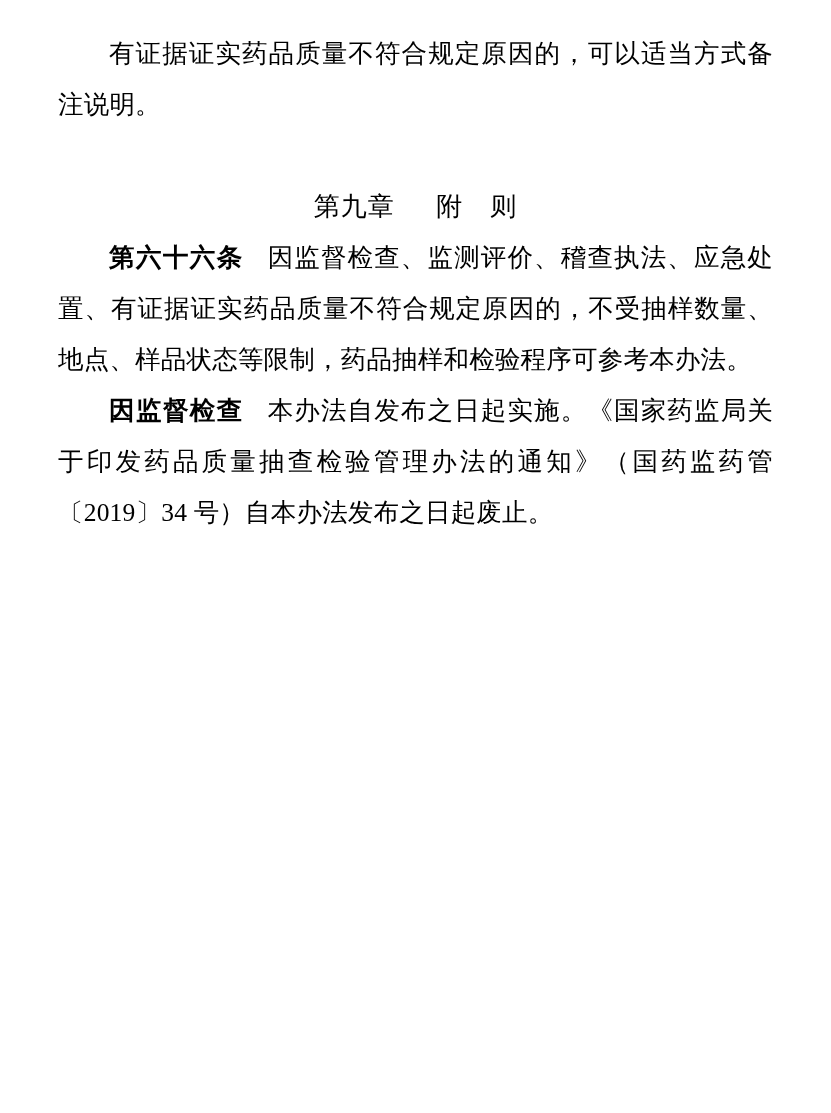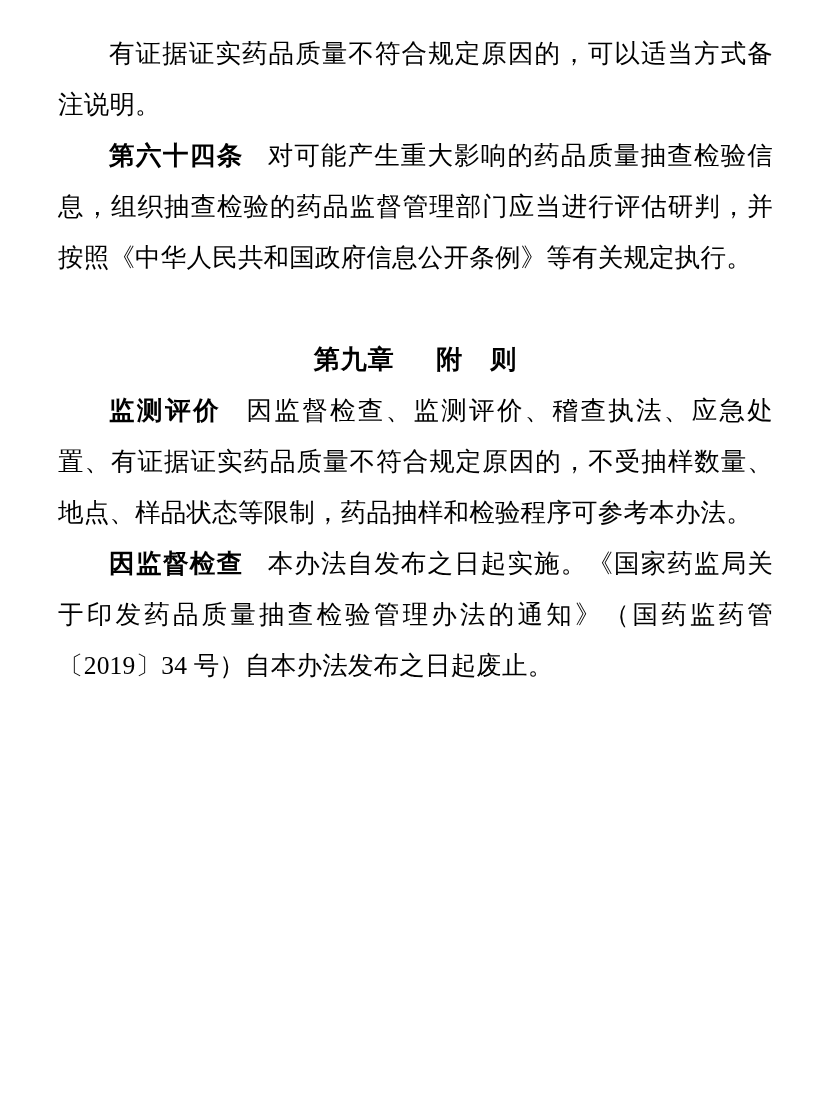--- a/index.html
+++ b/index.html
@@ -26,21 +26,21 @@
     line-height: 51px;
     text-align: justify;
     text-justify: inter-ideograph;
     text-indent: 2em;
     margin: 0;
     letter-spacing: 0.2px;
   }
   .chapter-heading {
     font-size: 26px;
     line-height: 51px;
-    font-weight: bold;
+    font-weight: normal;
     text-align: center;
     margin: 0;
     letter-spacing: 1px;
   }
   .chapter-heading .gap {
     display: inline-block;
     width: 1.6em;
   }
   .spacer-lg {
     height: 51px;
@@ -55,24 +55,23 @@
   }
 </style>
 </head>
 <body>
 
 <div class="page">
 
   <p class="para">有证据证实药品质量不符合规定原因的，可以适当方式备注说明。</p>
 
 
-  <p class="para"><span class="art-label">第六十四条</span><span class="art-gap"></span><span>对可能产生重大影响的药品质量抽查检验信息，组织抽查检验的药品监督管理部门应当进行评估研判，并按照《中华人民共和国政府信息公开条例》等有关规定执行。</span></p>
 
   <div class="spacer-lg"></div>
 
   <p class="chapter-heading"><span>第九章</span><span class="gap"></span><span>附　则</span></p>
 
 
-  <p class="para"><span class="art-label">监测评价</span><span class="art-gap"></span><span>因监督检查、监测评价、稽查执法、应急处置、有证据证实药品质量不符合规定原因的，不受抽样数量、地点、样品状态等限制，药品抽样和检验程序可参考本办法。</span></p>
+  <p class="para"><span class="art-label">第六十六条</span><span class="art-gap"></span><span>因监督检查、监测评价、稽查执法、应急处置、有证据证实药品质量不符合规定原因的，不受抽样数量、地点、样品状态等限制，药品抽样和检验程序可参考本办法。</span></p>
 
   <p class="para"><span class="art-label">因监督检查</span><span class="art-gap"></span><span>本办法自发布之日起实施。《国家药监局关于印发药品质量抽查检验管理办法的通知》（国药监药管〔2019〕34 号）自本办法发布之日起废止。</span></p>
 
 </div>
 
 </body></html>

